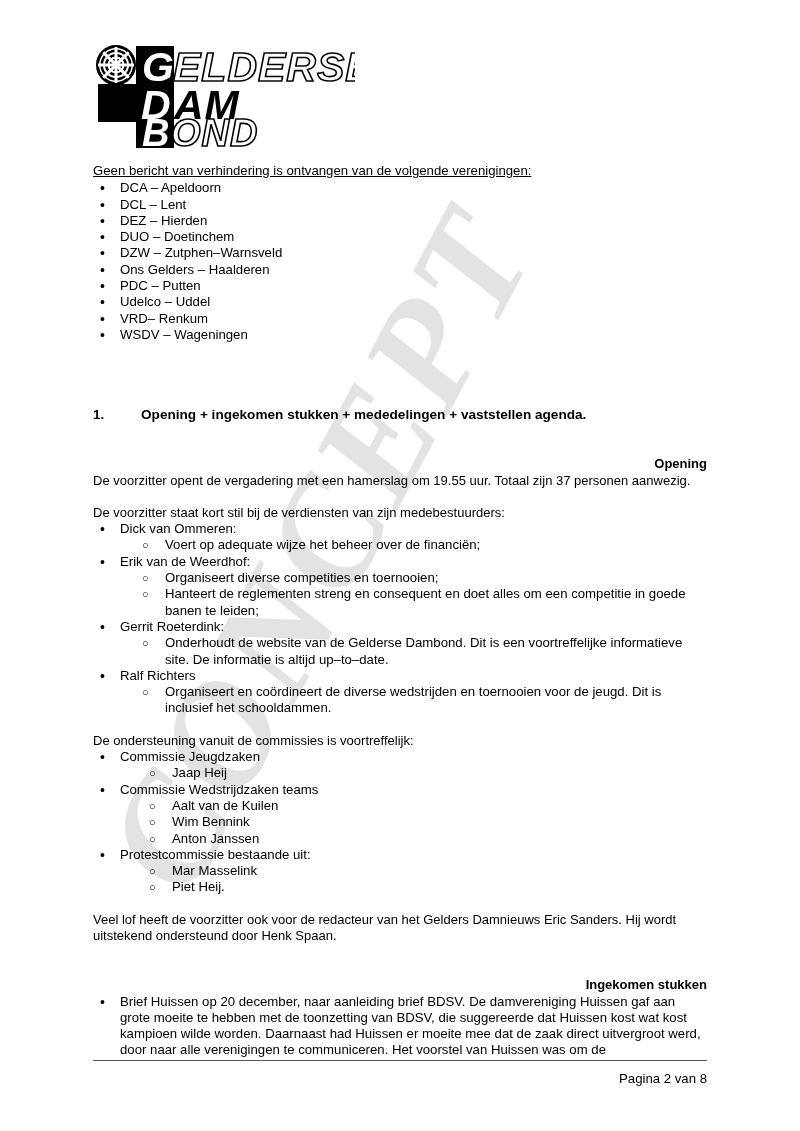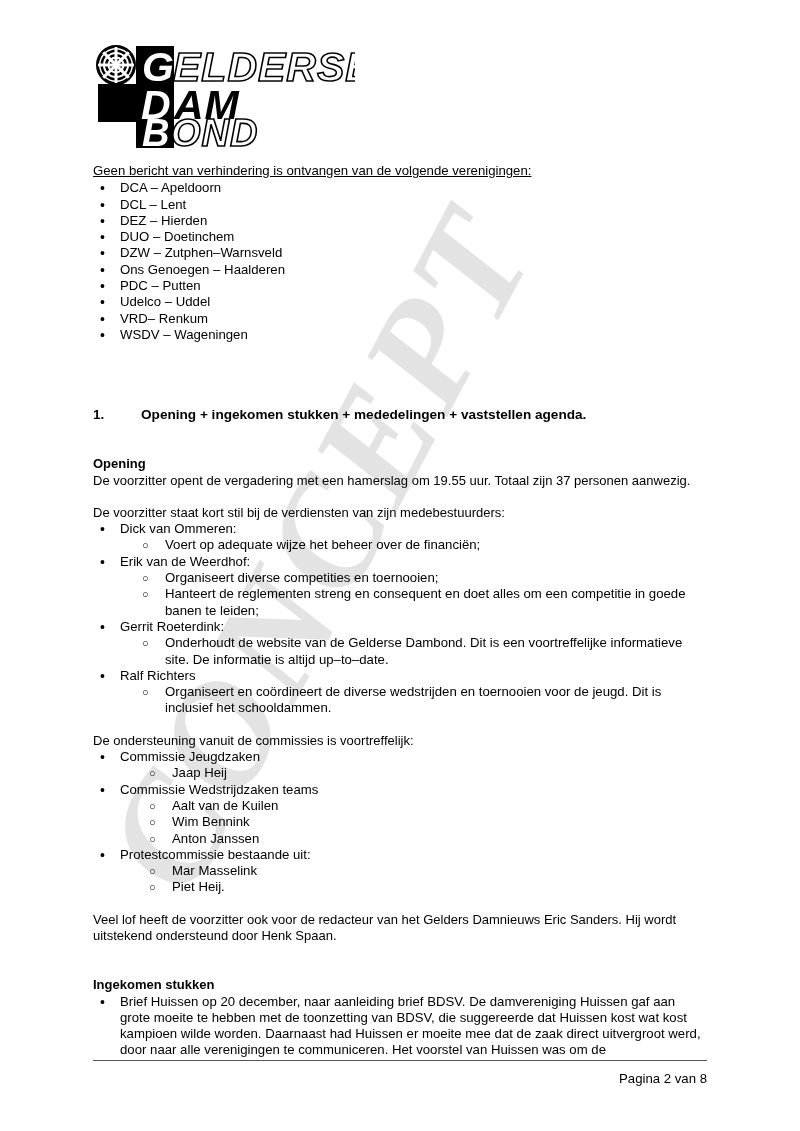--- a/index.html
+++ b/index.html
@@ -131,20 +131,21 @@
   .numbered-heading .num {
     display: inline-block;
     width: 48px;
   }
 
   .sub-heading {
     font-weight: bold;
     font-size: 13px;
     line-height: 16.3px;
     margin: 0;
+    text-align: right;
   }
 
   p.para {
     margin: 0;
     font-size: 13px;
     line-height: 16.3px;
   }
 
   
   #footer {
@@ -228,21 +229,21 @@
         <li>
           <span class="b1">•</span>
           <span>DUO – Doetinchem</span>
         </li>
         <li>
           <span class="b1">•</span>
           <span>DZW – Zutphen–Warnsveld</span>
         </li>
         <li>
           <span class="b1">•</span>
-          <span>Ons Genoegen – Haalderen</span>
+          <span>Ons Gelders – Haalderen</span>
         </li>
         <li>
           <span class="b1">•</span>
           <span>PDC – Putten</span>
         </li>
         <li>
           <span class="b1">•</span>
           <span>Udelco – Uddel</span>
         </li>
         <li>

